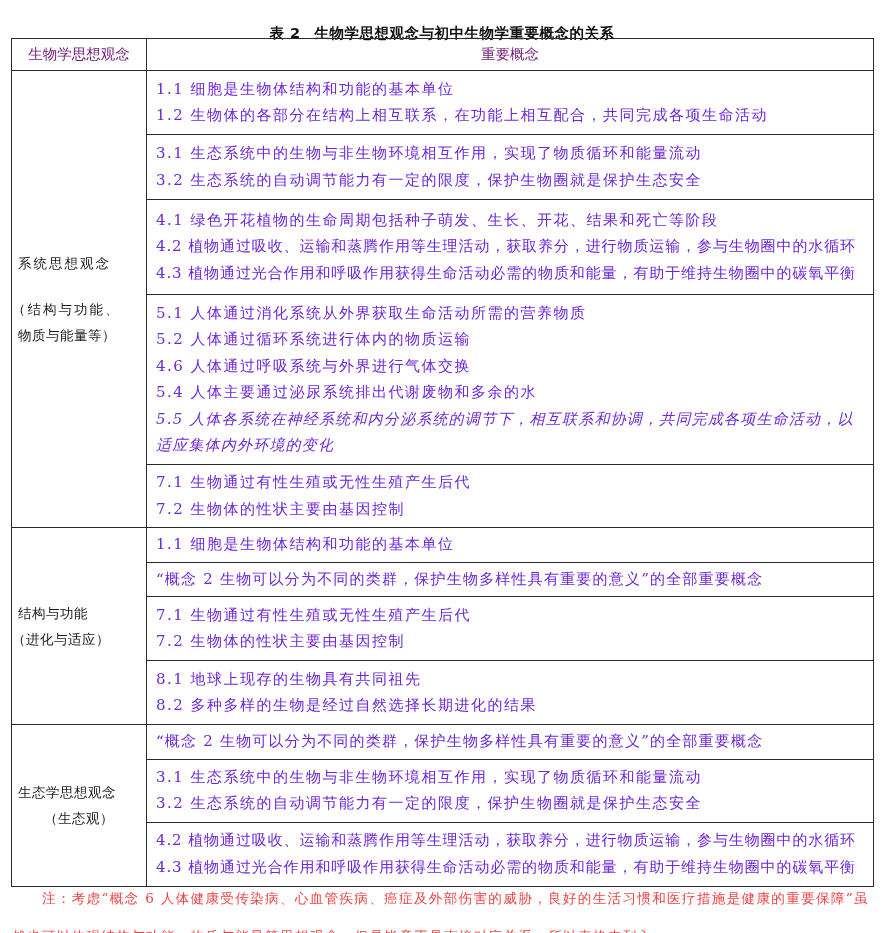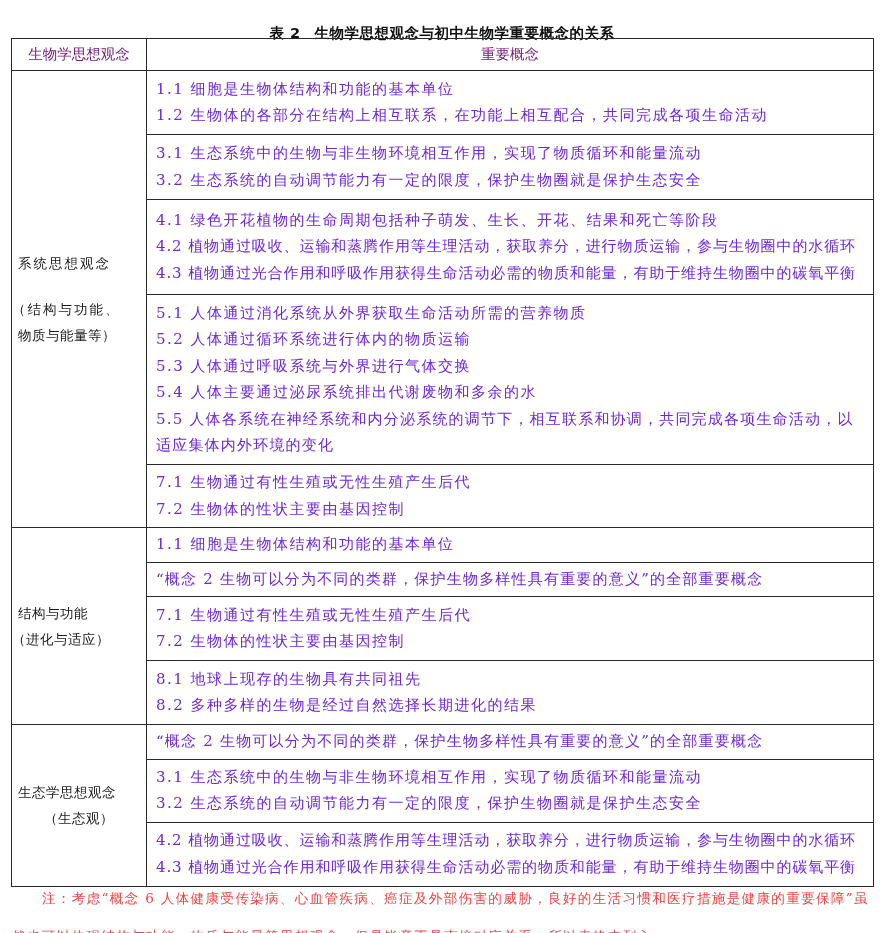--- a/index.html
+++ b/index.html
@@ -86,23 +86,23 @@
       <td class="concept" style="height:87px;margin-left:43px;">
         <div>4.1 绿色开花植物的生命周期包括种子萌发、生长、开花、结果和死亡等阶段</div>
         <div style="letter-spacing:0.9px;">4.2 植物通过吸收、运输和蒸腾作用等生理活动，获取养分，进行物质运输，参与生物圈中的水循环</div>
         <div style="letter-spacing:0.9px;">4.3 植物通过光合作用和呼吸作用获得生命活动必需的物质和能量，有助于维持生物圈中的碳氧平衡</div>
       </td>
     </tr>
     <tr>
       <td class="concept" style="height:162px;">
         <div>5.1 人体通过消化系统从外界获取生命活动所需的营养物质</div>
         <div>5.2 人体通过循环系统进行体内的物质运输</div>
-        <div>5.3 人体通过呼吸系统与外界进行气体交换</div>
+        <div>4.6 人体通过呼吸系统与外界进行气体交换</div>
         <div>5.4 人体主要通过泌尿系统排出代谢废物和多余的水</div>
-        <div class="wrap" style="letter-spacing:1.2px;">5.5 人体各系统在神经系统和内分泌系统的调节下，相互联系和协调，共同完成各项生命活动，以适应集体内外环境的变化</div>
+        <div class="wrap" style="letter-spacing:1.2px;font-style:italic;">5.5 人体各系统在神经系统和内分泌系统的调节下，相互联系和协调，共同完成各项生命活动，以适应集体内外环境的变化</div>
       </td>
     </tr>
     <tr>
       <td class="concept" style="height:55px;">
         <div>7.1 生物通过有性生殖或无性生殖产生后代</div>
         <div>7.2 生物体的性状主要由基因控制</div>
       </td>
     </tr>
 
     <tr>

